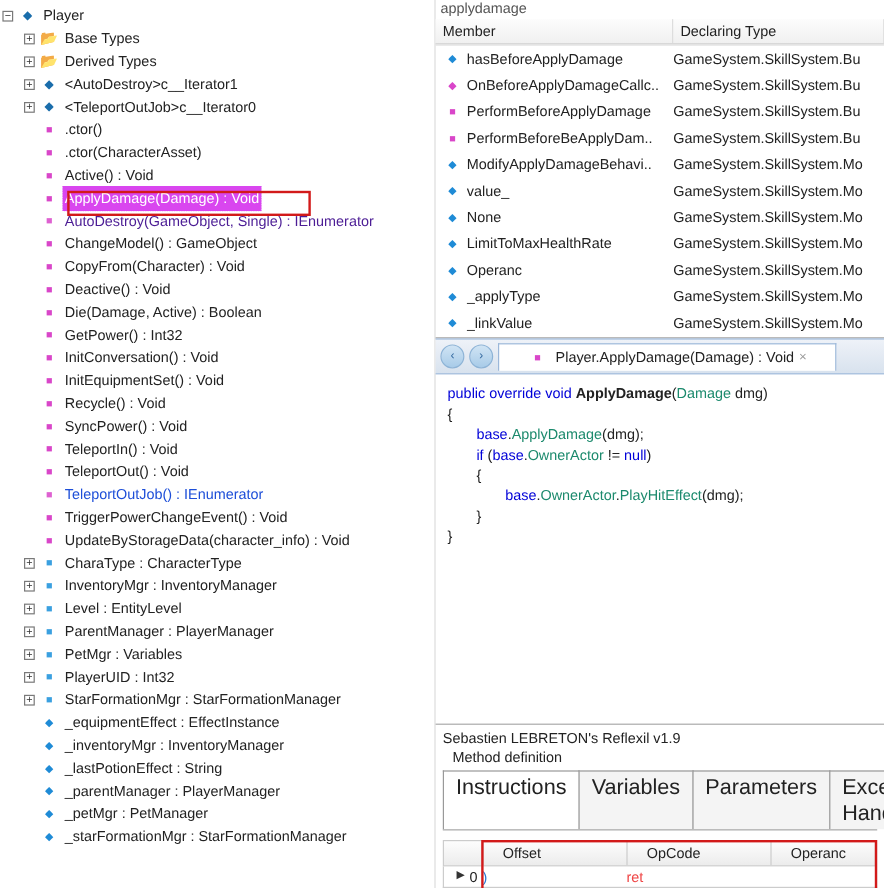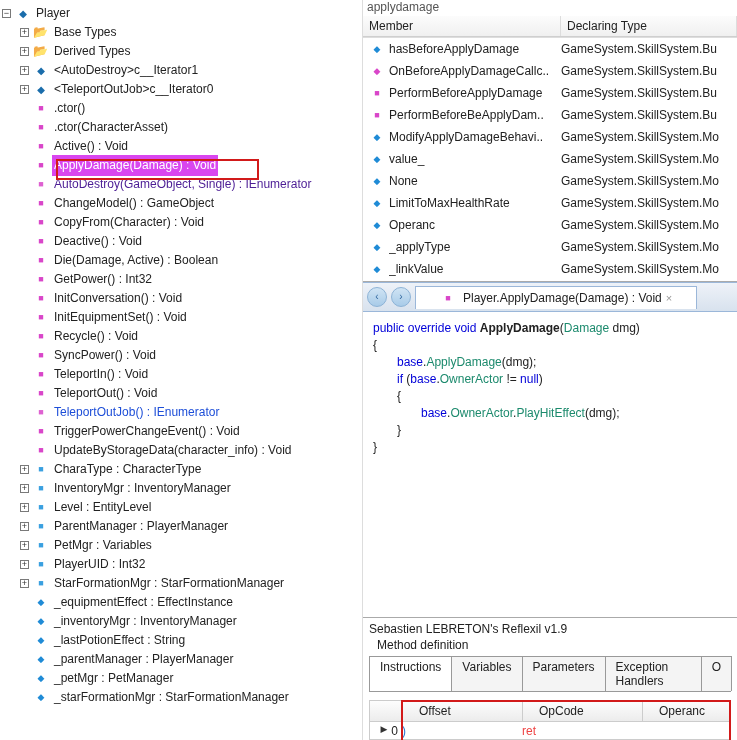--- a/index.html
+++ b/index.html
@@ -42,21 +42,21 @@
 .tab { background:#fff; border:1px solid #9bb7d9; border-bottom:none; padding:3px 24px; display:flex; align-items:center; gap:4px; font-size:12px; }
 .tab .close { color:#999; cursor:pointer; font-size:11px; }
 
 .code { padding: 8px 8px 12px 10px; font-family: "Segoe UI", sans-serif; font-size: 12px; line-height: 17px; flex:1; overflow:auto; }
 .kw { color:#0000d8; } 
 .prop { color:#1c8a6d; }
 
 .reflexil { border-top:1px solid #aaa; padding:4px 6px 0 6px; }
 .refh { font-size:12px; margin-bottom:2px; }
 .tabs2 { display:flex; border-bottom:1px solid #999; margin-top:4px; }
-.t2 { border:1px solid #999; border-bottom:none; padding:3px 10px; margin-right:-1px; background:#f4f4f4; font-size:12px; cursor:pointer; }
+.t2 { border:1px solid #999; border-bottom:none; padding:3px 10px; margin-right:-1px; background:#f4f4f4; font-size:18px; cursor:pointer; }
 .t2.active { background:#fff; font-weight:normal; position:relative; z-index:1; }
 .grid { margin-top: 8px; }
 .grid-head { display:flex; background:linear-gradient(#fdfdfd,#ececec); border:1px solid #ccc; }
 .gh { padding:3px 16px; border-right:1px solid #ccc; font-size:12px; }
 .gh0{width:32px;} .gh1{width:120px;} .gh2{width:120px;} .gh3{flex:1;}
 .grid-row { display:flex; border-left:1px solid #ccc; border-right:1px solid #ccc; border-bottom:1px solid #ccc; height:18px; align-items:center; }
 .gc0{width:32px; text-align:center; display:flex; justify-content:flex-end; padding-right:4px;} 
 .gc1{width:120px; color:#2a77d1;} .gc2{width:120px; color:#ef4444;} .gc3{flex:1; color:#2a77d1;}
 .gc-arrow { color:#333; margin-right:4px; font-size:9px; }
 .rb2 { border:2px solid #d21a1a; position:absolute; pointer-events:none; }

